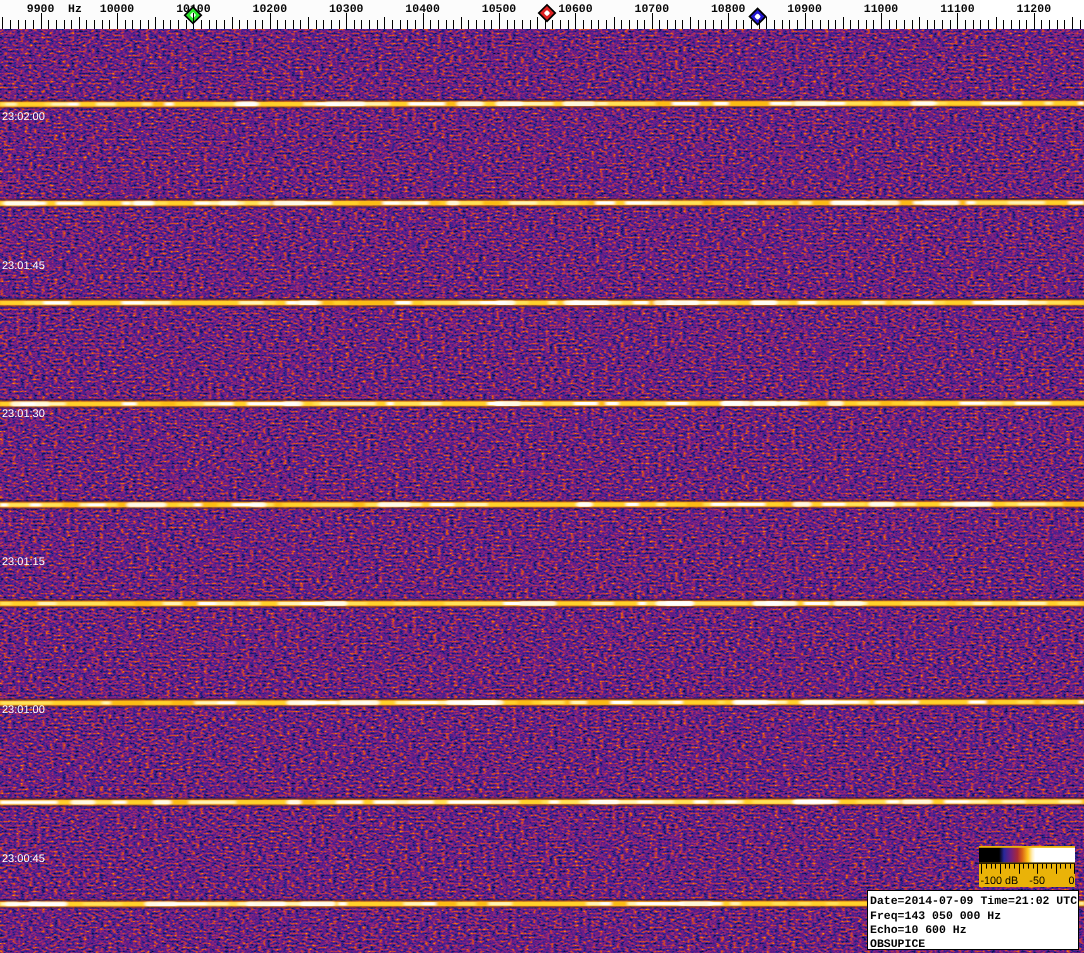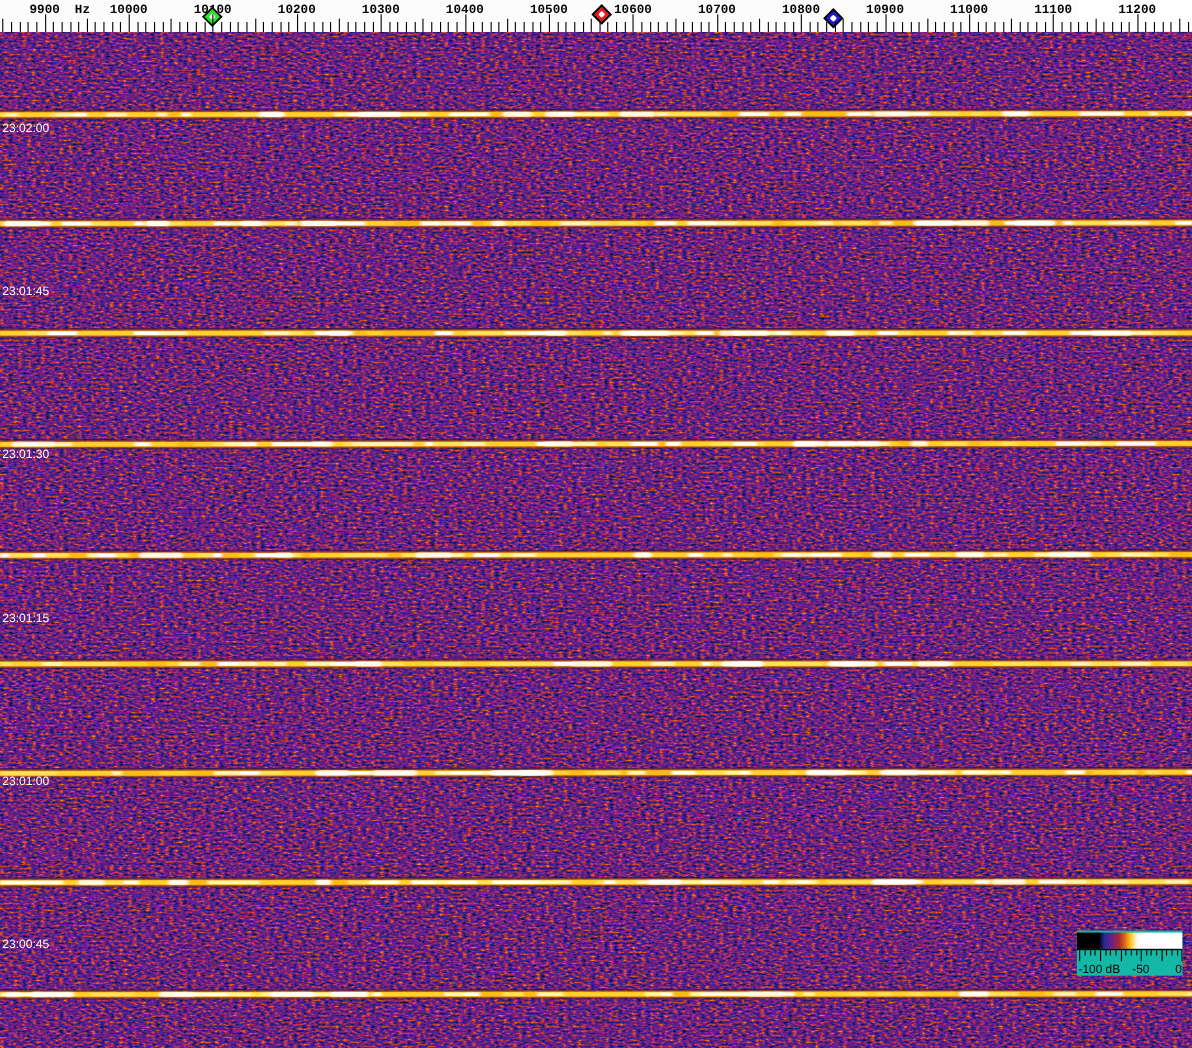--- a/index.html
+++ b/index.html
@@ -1,19 +1,19 @@
 <!DOCTYPE html>
 <html><head><meta charset="utf-8"><style>
 html,body{margin:0;padding:0;background:#fff;width:1084px;height:953px;overflow:hidden}
 #wrap{position:relative;width:1084px;height:953px;font-family:"Liberation Sans",sans-serif;text-rendering:geometricPrecision}
 #ruler{position:absolute;left:0;top:0;width:980px;height:29px;background:#fcfcfc}
 .rl{font-family:"Liberation Mono",monospace;font-size:11.5px;font-weight:bold;fill:rgba(0,0,0,0.99)}
 #spec{position:absolute;left:0;top:29px;width:1084px;height:924px;background:#63207c}
 .tl{font-family:"Liberation Sans",sans-serif;font-size:11px;fill:#fff}
-#legend{position:absolute;left:979px;top:846px;width:96px;height:41px;background:#14b8a6}
+#legend{position:absolute;left:979px;top:846px;width:96px;height:41px;background:#eab308}
 #infobox{position:absolute;left:867px;top:890px;width:210px;height:58px;background:#fff;border:1px solid #000}
 </style></head><body>
 <div id="wrap">
  <div id="spec">
   <svg width="1084" height="924" text-rendering="geometricPrecision">
    <defs>
     <filter id="nz" x="0" y="0" width="100%" height="100%" color-interpolation-filters="sRGB">
 <feTurbulence type="fractalNoise" baseFrequency="0.24 0.50" numOctaves="2" seed="23"></feTurbulence>
 <feColorMatrix type="matrix" values="1 0 0 0 0  1 0 0 0 0  1 0 0 0 0  0 0 0 0 1"></feColorMatrix>
 <feComponentTransfer>
@@ -1601,12 +1601,22 @@
         <rect x="86" y="17.8" width="1" height="4.8" fill="#000"></rect>
         <rect x="91" y="17.8" width="1" height="4.8" fill="#000"></rect>
         <rect x="95" y="17.8" width="1" height="10" fill="#000"></rect>
    <g opacity="0.99" font-family="Liberation Sans,sans-serif" font-size="10.8" fill="#000">
     <text x="1.5" y="38.2">-100 dB</text>
     <text x="50.3" y="38.2">-50</text>
     <text x="89.5" y="38.2">0</text>
    </g>
   </svg>
  </div>
+ <div id="infobox">
+  <svg width="210" height="58" text-rendering="geometricPrecision">
+   <g opacity="0.99" font-family="Liberation Mono,monospace" font-weight="bold" font-size="11.5" fill="#000">
+    <text x="2" y="13.0">Date=2014-07-09 Time=21:02 UTC</text>
+    <text x="2" y="27.6">Freq=143 050 000 Hz</text>
+    <text x="2" y="42.2">Echo=10 600 Hz</text>
+    <text x="2" y="56.0">OBSUPICE</text>
+   </g>
+  </svg>
+ </div>
 </div>
 </body></html>

